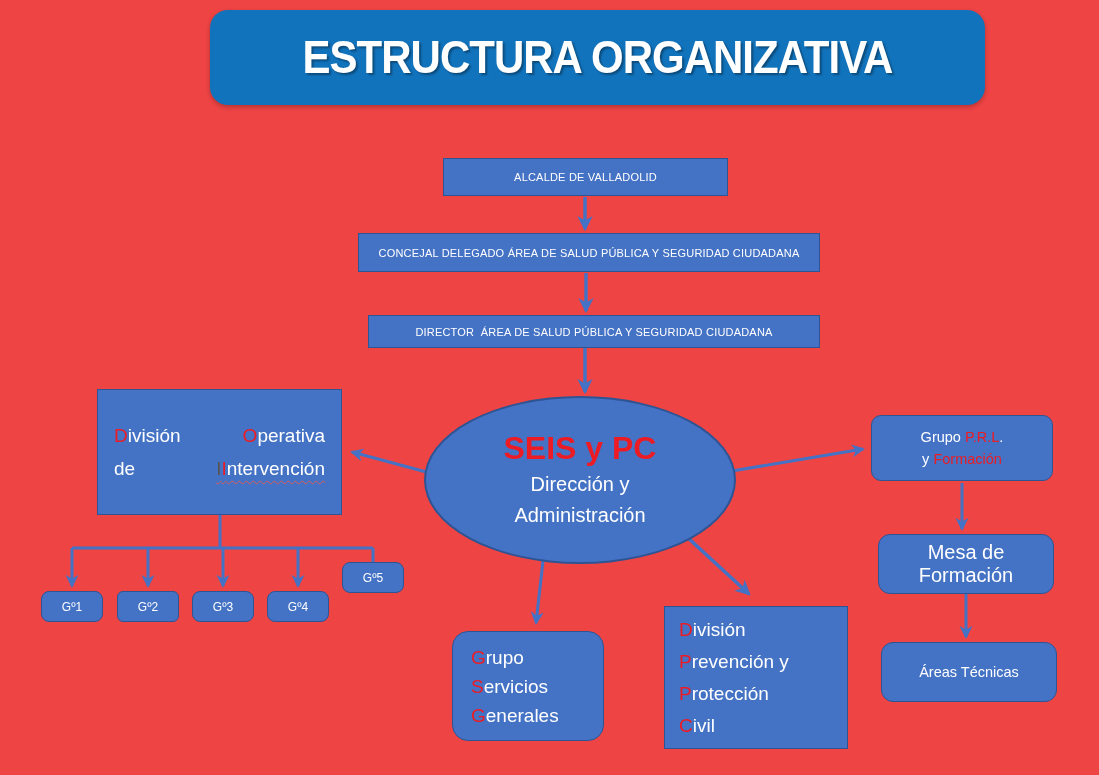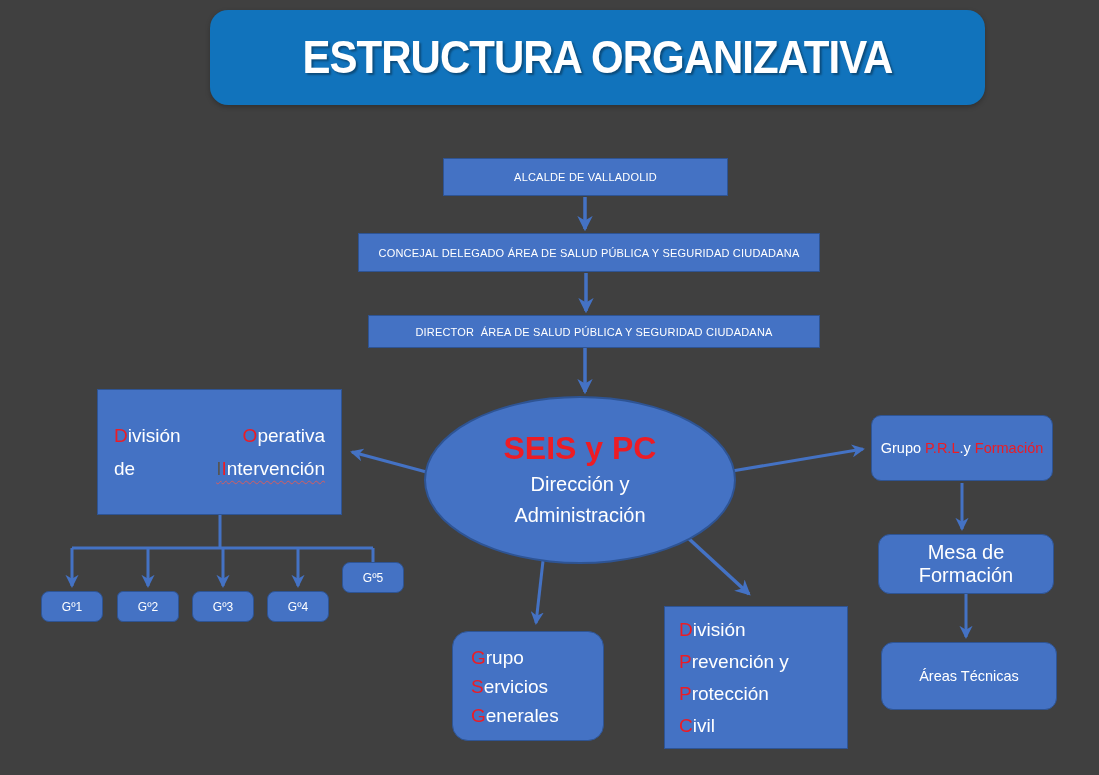--- a/index.html
+++ b/index.html
@@ -1,17 +1,17 @@
 <!DOCTYPE html>
 <html><head>
 <meta charset="utf-8">
 <style>
   html,body{margin:0;padding:0;background:#ffffff;}
   #stage{
-    position:relative;width:1099px;height:775px;background:#404040;
+    position:relative;width:1099px;height:775px;background:#ef4444;
     font-family:"Liberation Sans",sans-serif;overflow:hidden;
   }
   
   .banner{
     position:absolute;left:210px;top:10px;width:775px;height:95px;
     background:#1173BC;border-radius:18px;
     display:flex;align-items:center;justify-content:center;
     box-shadow:0 2px 5px rgba(0,0,0,.25);
   }
   .banner-text{
@@ -42,23 +42,23 @@
   .do-box{
     left:97px;top:389px;width:245px;height:126px;
     flex-direction:column;justify-content:center;align-items:stretch;
     font-size:19px;line-height:33px;padding:0 16px;
   }
   .do-line{display:flex;justify-content:space-between;}
   .wavy{text-decoration:underline wavy #D85C5C;text-decoration-thickness:1px;text-underline-offset:5px;}
   
   .gbox{width:62px;height:31px;border-radius:8px;font-size:12px;}
   
-  .prl-box{left:871px;top:415px;width:182px;height:66px;font-size:14.5px;line-height:22px;flex-direction:row;}
+  .prl-box{left:871px;top:415px;width:182px;height:66px;font-size:14.5px;line-height:22px;flex-direction:column;}
   .mesa-box{left:878px;top:534px;width:176px;height:60px;font-size:20px;border-radius:12px;}
-  .areas-box{left:881px;top:642px;width:176px;height:68px;font-size:14.5px;border-radius:12px;}
+  .areas-box{left:881px;top:642px;width:176px;height:60px;font-size:14.5px;border-radius:12px;}
   .prl-line{display:block;}
   
   .gsg-box{
     left:452px;top:631px;width:152px;height:110px;
     flex-direction:column;align-items:flex-start;justify-content:center;
     font-size:19px;line-height:29px;padding-left:18px;text-align:left;
   }
   .dppc-box{
     left:664px;top:606px;width:184px;height:143px;
     flex-direction:column;align-items:flex-start;justify-content:center;

